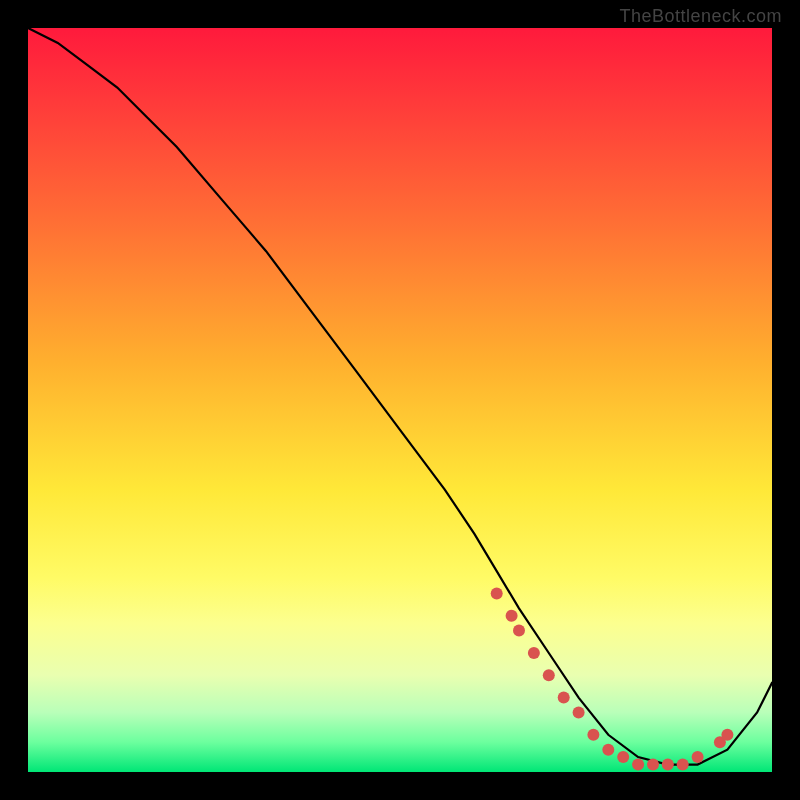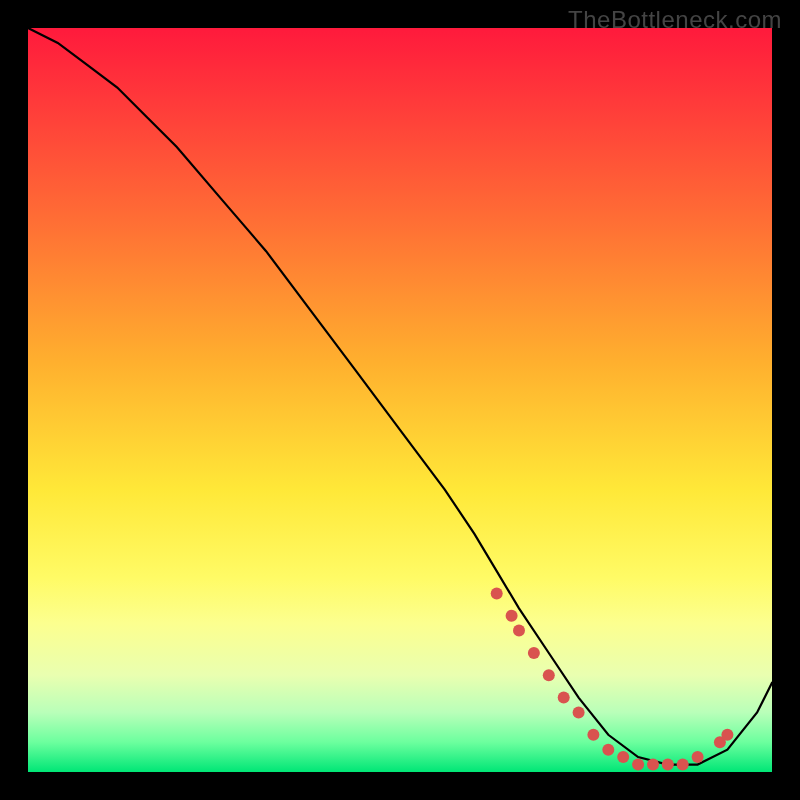--- a/index.html
+++ b/index.html
@@ -34,21 +34,21 @@
       #e9ffb0 87%,
       #b9ffb9 92%,
       #6cff9e 96%,
       #00e676 100%);
   }
   .watermark {
     position: absolute;
     top: 6px;
     right: 18px;
     color: #444;
-    font-size: 24px;
+    font-size: 18px;
     font-weight: 500;
     letter-spacing: 0.5px;
     margin-left: 20px;
   }
   svg.overlay {
     position: absolute;
     left: 0;
     top: 0;
     width: 744px;
     height: 744px;

